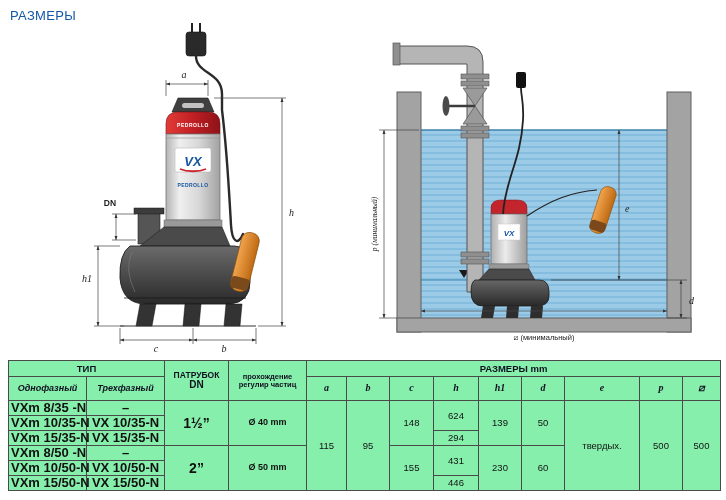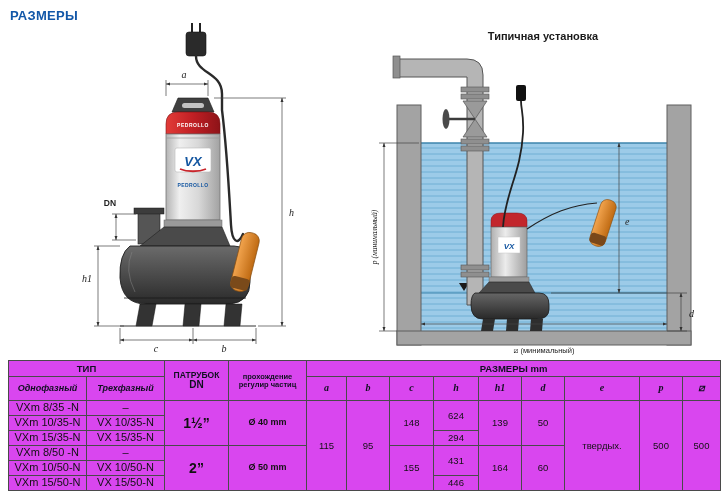--- a/index.html
+++ b/index.html
@@ -1,31 +1,31 @@
 <!DOCTYPE html>
 <html><head>
 <meta charset="utf-8">
 <style>
   html,body{margin:0;padding:0;}
   body{width:726px;height:500px;background:#ffffff;font-family:"Liberation Sans",sans-serif;position:relative;overflow:hidden;}
-  .page-title{position:absolute;left:10px;top:8px;font-size:13px;font-weight:bold;color:#1257a8;letter-spacing:.3px;}
+  .page-title{position:absolute;left:10px;top:8px;font-size:13px;font-weight:normal;color:#1257a8;letter-spacing:.3px;}
   .pump-svg{position:absolute;left:80px;top:20px;}
   .inst-wrap{position:absolute;left:371px;top:30px;width:344px;}
   .inst-title{text-align:center;font-size:11px;font-weight:bold;color:#1a1a1a;margin:0 0 1px 0;}
   
   .dim{font-style:italic;font-family:"Liberation Serif",serif;}
   
-  table.spec{position:absolute;left:8px;top:360px;width:710px;border-collapse:collapse;table-layout:fixed;font-size:9px;color:#111;background:#d946ef;}
+  table.spec{position:absolute;left:8px;top:360px;width:710px;border-collapse:collapse;table-layout:fixed;font-size:9px;color:#111;background:#86efac;}
   table.spec th,table.spec td{border:1px solid #4a4a4a;padding:0 2px;text-align:center;vertical-align:middle;line-height:1.05;}
   table.spec th{font-weight:bold;color:#101020;}
   .hr1 th{height:15px;font-size:9.5px;}
   .hr2 th{height:23px;font-style:italic;}
   .small-h{font-size:7.5px;display:block;}
   .two-line span{display:block;}
-  td.model{text-align:left;padding-left:5px;font-weight:normal;white-space:nowrap;height:14px;font-size:11px;}
+  td.model{text-align:left;padding-left:5px;font-weight:bold;white-space:nowrap;height:14px;font-size:13px;}
   td.val{font-size:9.5px;}
   td.dnv{font-size:14px;font-weight:bold;}
   td.passv{font-weight:bold;}
   .dimhead{font-style:italic;font-family:"Liberation Serif",serif;font-size:10px;font-weight:bold;}
 </style>
 </head>
 <body>
 
 <div class="page-title">РАЗМЕРЫ</div>
 
@@ -138,21 +138,20 @@
     <line x1="113" y1="308" x2="113" y2="324"></line>
     <line x1="176" y1="308" x2="176" y2="324"></line>
     <line x1="40" y1="320" x2="113" y2="320" marker-start="url(#p_ar)" marker-end="url(#p_ar)"></line>
     <line x1="113" y1="320" x2="176" y2="320" marker-start="url(#p_ar)" marker-end="url(#p_ar)"></line>
   </g>
   <text class="dim" x="76" y="332" font-size="10" fill="#222" text-anchor="middle">c</text>
   <text class="dim" x="144" y="332" font-size="10" fill="#222" text-anchor="middle">b</text>
 </svg>
 
 <div class="inst-wrap">
-  <div class="inst-title">Типичная установка</div>
   <svg width="344" height="312" viewBox="0 0 344 312">
     <defs>
       <marker id="i_ar" viewBox="0 0 10 10" refX="9.5" refY="5" markerWidth="6.5" markerHeight="6.5" orient="auto-start-reverse">
         <path d="M0,1.5 L10,5 L0,8.5 z" fill="#333"></path>
       </marker>
       <pattern id="i_wat" width="10" height="6" patternUnits="userSpaceOnUse">
         <rect width="10" height="6" fill="#9ccbe8"></rect>
         <path d="M0,3 H10" stroke="#6fafd4" stroke-width="1"></path>
       </pattern>
       <linearGradient id="i_mot" x1="0" x2="1" y1="0" y2="0">
@@ -311,21 +310,21 @@
     <td class="model">VX 15/35-N</td>
     <td class="val">294</td>
   </tr>
   <tr>
     <td class="model">VXm 8/50  -N</td>
     <td class="model">–</td>
     <td rowspan="3" class="dnv">2”</td>
     <td rowspan="3" class="passv">Ø 50 mm</td>
     <td rowspan="3" class="val">155</td>
     <td rowspan="2" class="val">431</td>
-    <td rowspan="3" class="val">164</td>
+    <td rowspan="3" class="val">230</td>
     <td rowspan="3" class="val">60</td>
   </tr>
   <tr>
     <td class="model">VXm 10/50-N</td>
     <td class="model">VX 10/50-N</td>
   </tr>
   <tr>
     <td class="model">VXm 15/50-N</td>
     <td class="model">VX 15/50-N</td>
     <td class="val">446</td>

